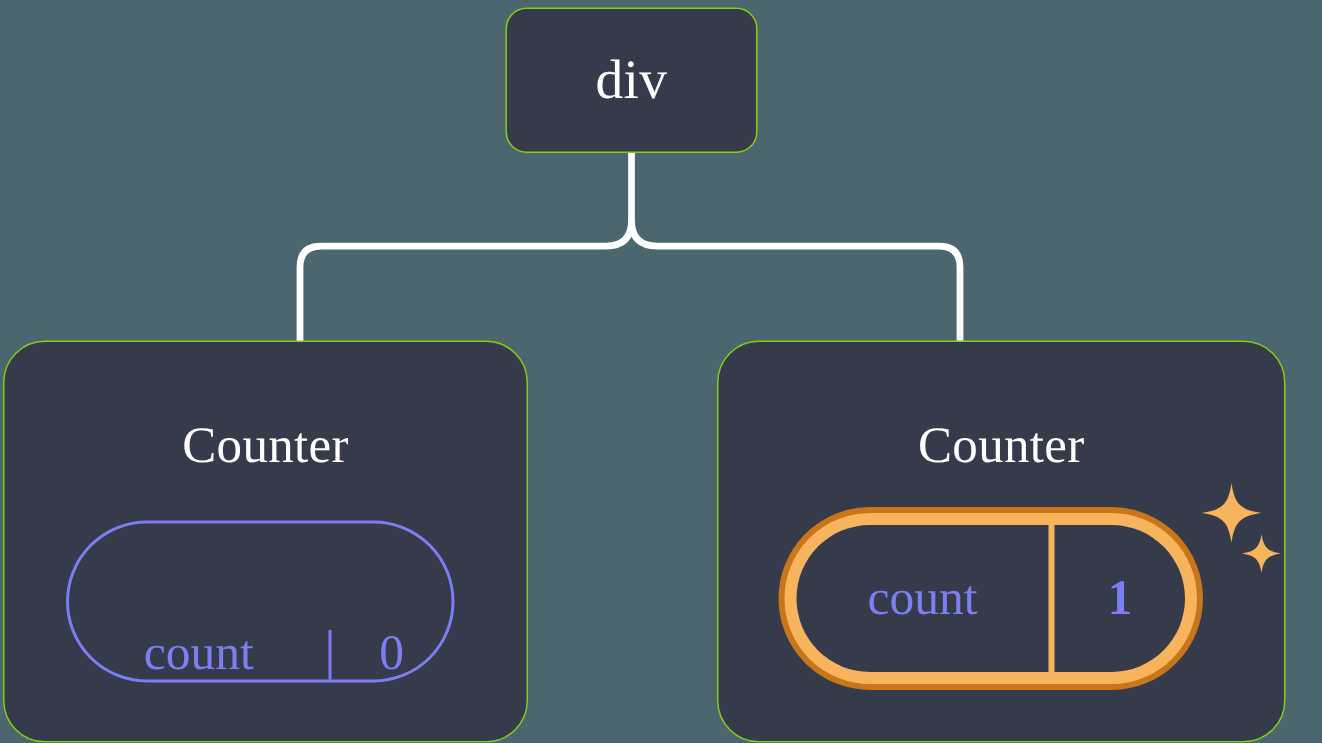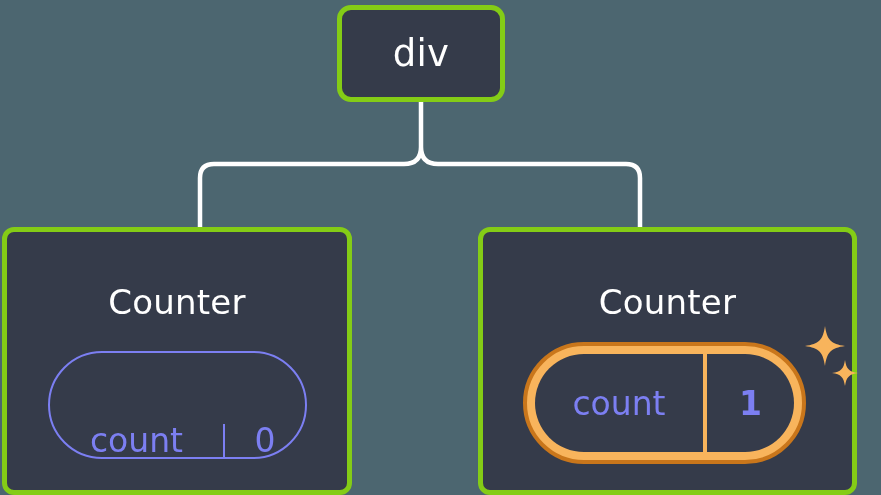--- a/index.html
+++ b/index.html
@@ -28,23 +28,24 @@
     width: 881px;
     height: 495px;
     z-index: 1;
   }
 
   
   .node {
     position: absolute;
     box-sizing: border-box;
     background: #353b4a;
-    border: 5px solid #84cc16;
+    border: 1px solid #84cc16;
     border-radius: 16px;
     z-index: 2;
+    font-family: Liberation Serif, serif;
   }
 
   .node-root {
     left: 337px;
     top: 5px;
     width: 168px;
     height: 97px;
     border-radius: 14px;
     display: flex;
     align-items: center;
@@ -54,21 +55,21 @@
     color: #ffffff;
     font-size: 37px;
     font-weight: 400;
     letter-spacing: 0.2px;
     line-height: 1;
   }
 
   .node-child {
     top: 227px;
     height: 268px;
-    border-radius: 12px;
+    border-radius: 28px;
     display: flex;
     flex-direction: column;
     align-items: center;
   }
   .node-left  { left: 2px;   width: 350px; }
   .node-right { left: 478px; width: 379px; }
 
   .node-child .node-title {
     color: #ffffff;
     font-size: 34px;

